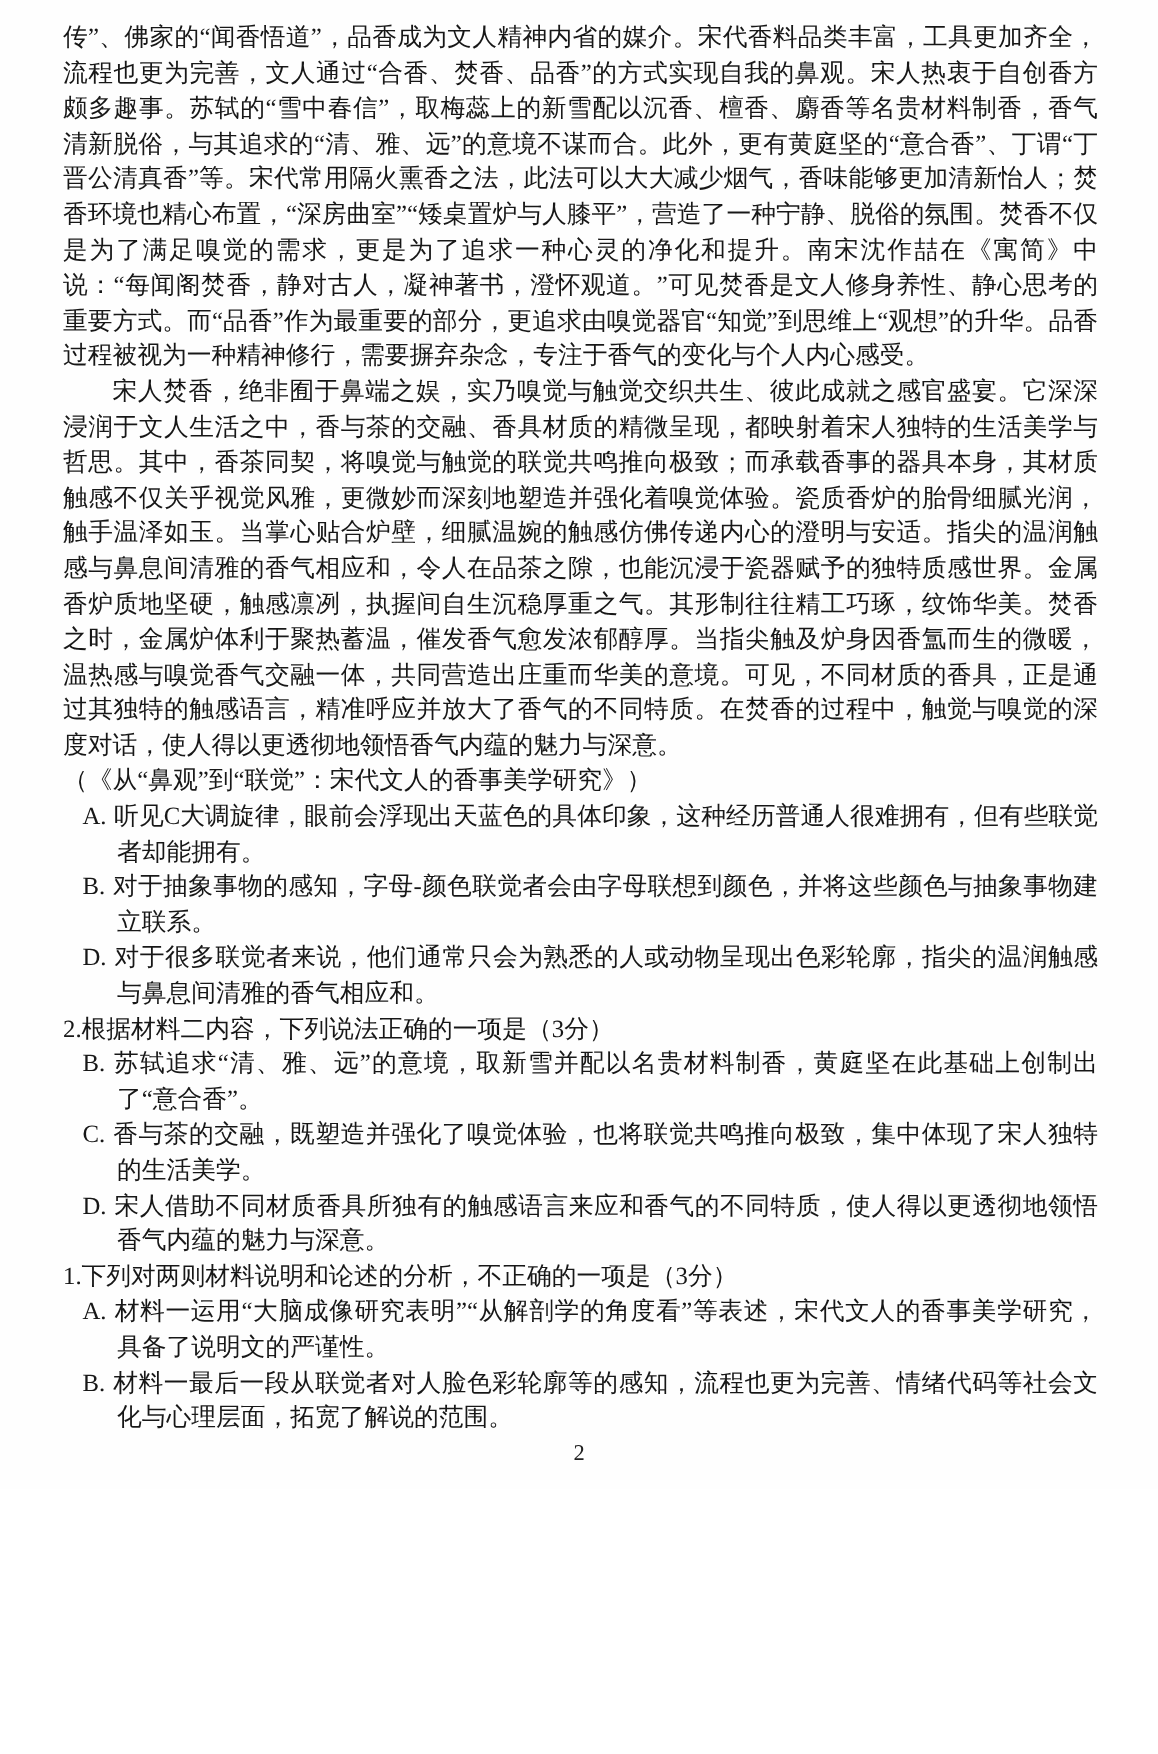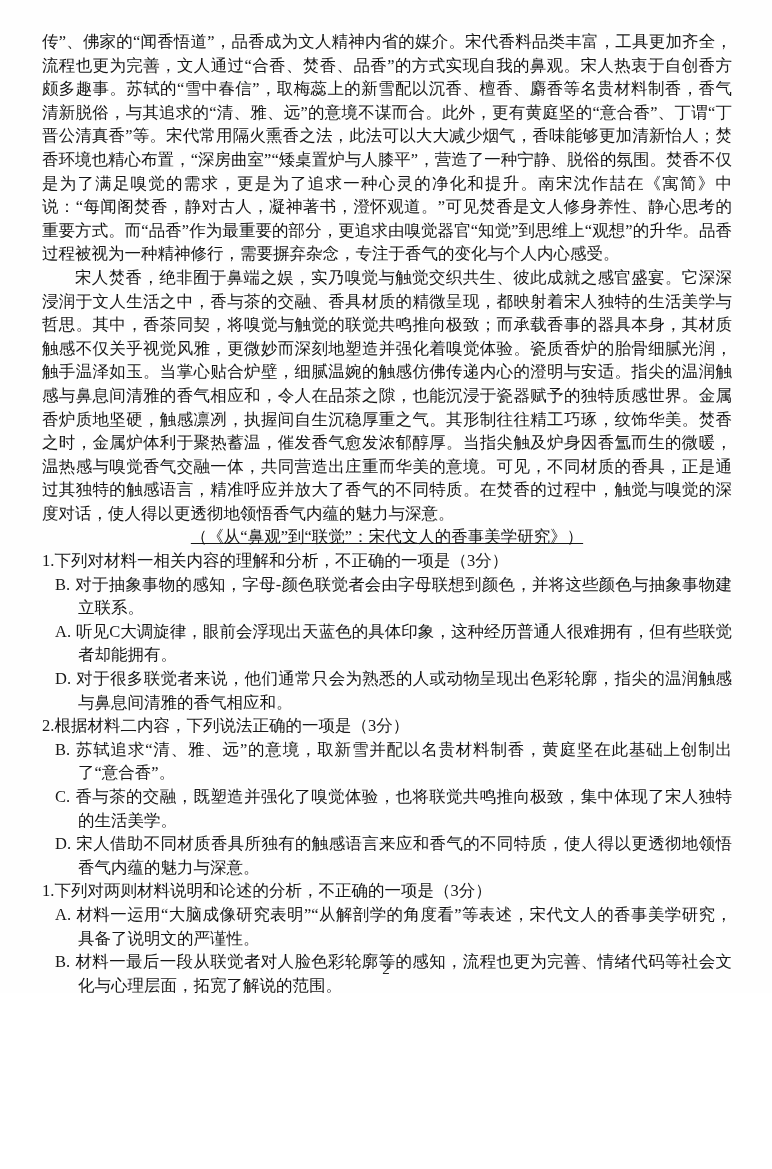--- a/index.html
+++ b/index.html
@@ -6,27 +6,27 @@
   html, body { background: #ffffff; }
   .page {
     width: 772px;
     height: 993px;
     margin: 0 auto;
     background: #fefefe;
     color: #171717;
     font-family: "Liberation Serif", "DejaVu Serif", serif;
     font-size: 16.5px;
     line-height: 23.6px;
-    padding: 30px 40px 0 42px;
+    padding: 13px 40px 0 42px;
     position: relative;
     overflow: hidden;
   }
   .para { text-align: justify; }
   .para.indent { text-indent: 2em; }
-  .citation { text-align: center; text-decoration: underline; }
+  .citation { text-align: left; }
   .stem { text-align: justify; }
   .option {
     margin-left: 13px;
     padding-left: 23px;
     text-indent: -23px;
     text-align: justify;
   }
   .opt-label { margin-right: 5px; }
   .page-num {
     position: absolute;
@@ -41,23 +41,22 @@
 </head>
 <body>
 
 <div class="page">
 
   <p class="para">传”、佛家的“闻香悟道”，品香成为文人精神内省的媒介。宋代香料品类丰富，工具更加齐全，流程也更为完善，文人通过“合香、焚香、品香”的方式实现自我的鼻观。宋人热衷于自创香方颇多趣事。苏轼的“雪中春信”，取梅蕊上的新雪配以沉香、檀香、麝香等名贵材料制香，香气清新脱俗，与其追求的“清、雅、远”的意境不谋而合。此外，更有黄庭坚的“意合香”、丁谓“丁晋公清真香”等。宋代常用隔火熏香之法，此法可以大大减少烟气，香味能够更加清新怡人；焚香环境也精心布置，“深房曲室”“矮桌置炉与人膝平”，营造了一种宁静、脱俗的氛围。焚香不仅是为了满足嗅觉的需求，更是为了追求一种心灵的净化和提升。南宋沈作喆在《寓简》中说：“每闻阁焚香，静对古人，凝神著书，澄怀观道。”可见焚香是文人修身养性、静心思考的重要方式。而“品香”作为最重要的部分，更追求由嗅觉器官“知觉”到思维上“观想”的升华。品香过程被视为一种精神修行，需要摒弃杂念，专注于香气的变化与个人内心感受。</p>
   <p class="para indent">宋人焚香，绝非囿于鼻端之娱，实乃嗅觉与触觉交织共生、彼此成就之感官盛宴。它深深浸润于文人生活之中，香与茶的交融、香具材质的精微呈现，都映射着宋人独特的生活美学与哲思。其中，香茶同契，将嗅觉与触觉的联觉共鸣推向极致；而承载香事的器具本身，其材质触感不仅关乎视觉风雅，更微妙而深刻地塑造并强化着嗅觉体验。瓷质香炉的胎骨细腻光润，触手温泽如玉。当掌心贴合炉壁，细腻温婉的触感仿佛传递内心的澄明与安适。指尖的温润触感与鼻息间清雅的香气相应和，令人在品茶之隙，也能沉浸于瓷器赋予的独特质感世界。金属香炉质地坚硬，触感凛冽，执握间自生沉稳厚重之气。其形制往往精工巧琢，纹饰华美。焚香之时，金属炉体利于聚热蓄温，催发香气愈发浓郁醇厚。当指尖触及炉身因香氲而生的微暖，温热感与嗅觉香气交融一体，共同营造出庄重而华美的意境。可见，不同材质的香具，正是通过其独特的触感语言，精准呼应并放大了香气的不同特质。在焚香的过程中，触觉与嗅觉的深度对话，使人得以更透彻地领悟香气内蕴的魅力与深意。</p>
   <p class="citation">（《从“鼻观”到“联觉”：宋代文人的香事美学研究》）</p>
 
   <div class="question">
-    <p class="stem">1.下列对材料一相关内容的理解和分析，不正确的一项是（3分）</p>
+    <p class="option"><span class="opt-label">A.</span><span>听见C大调旋律，眼前会浮现出天蓝色的具体印象，这种经历普通人很难拥有，但有些联觉者却能拥有。</span></p>
     <p class="option"><span class="opt-label">B.</span><span>对于抽象事物的感知，字母-颜色联觉者会由字母联想到颜色，并将这些颜色与抽象事物建立联系。</span></p>
-    <p class="option"><span class="opt-label">A.</span><span>听见C大调旋律，眼前会浮现出天蓝色的具体印象，这种经历普通人很难拥有，但有些联觉者却能拥有。</span></p>
     <p class="option"><span class="opt-label">D.</span><span>对于很多联觉者来说，他们通常只会为熟悉的人或动物呈现出色彩轮廓，指尖的温润触感与鼻息间清雅的香气相应和。</span></p>
   </div>
 
   <div class="question">
     <p class="stem">2.根据材料二内容，下列说法正确的一项是（3分）</p>
     <p class="option"><span class="opt-label">B.</span><span>苏轼追求“清、雅、远”的意境，取新雪并配以名贵材料制香，黄庭坚在此基础上创制出了“意合香”。</span></p>
     <p class="option"><span class="opt-label">C.</span><span>香与茶的交融，既塑造并强化了嗅觉体验，也将联觉共鸣推向极致，集中体现了宋人独特的生活美学。</span></p>
     <p class="option"><span class="opt-label">D.</span><span>宋人借助不同材质香具所独有的触感语言来应和香气的不同特质，使人得以更透彻地领悟香气内蕴的魅力与深意。</span></p>
   </div>
 

